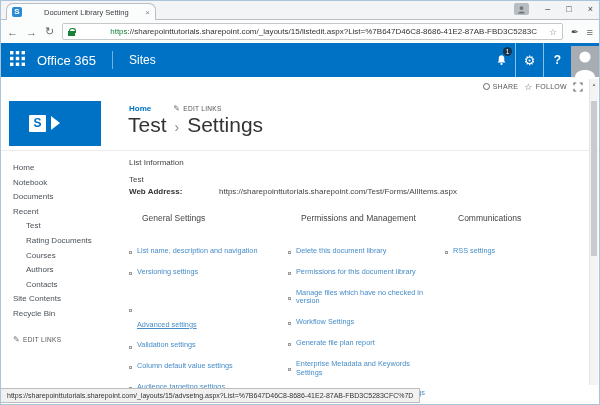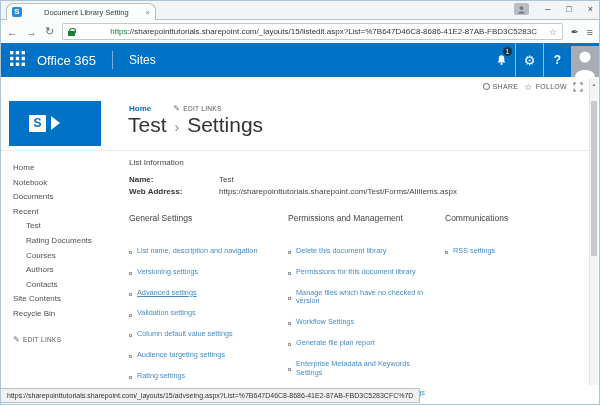--- a/index.html
+++ b/index.html
@@ -90,26 +90,26 @@
   .li-heading { font-size:8px; color:#444; margin-bottom:7px; }
   .info-row { display:flex; font-size:8px; line-height:11.5px; }
   .info-label { width:90px; font-weight:bold; color:#333; }
   .info-value { color:#444; white-space:nowrap; }
 
   .settings-columns { position:absolute; left:0; top:62px; right:0; bottom:0; }
   .settings-col { position:absolute; top:0; }
   .settings-col.col-0 { left:128px; width:152px; }
   .settings-col.col-1 { left:287px; width:146px; }
   .settings-col.col-2 { left:444px; width:120px; }
-  .col-title { font-size:8.5px; color:#444; line-height:10px; }
+  .col-title { font-size:8.5px; color:#444; line-height:10px;margin-left:13px; }
   .col-links { margin-top:24px; }
   .setting-link-row { display:flex; align-items:center; margin-bottom:12px; }
   .bullet { width:3px; height:3px; border:1px solid #9a9a9a; margin:2.5px 5px 0 0; flex-shrink:0; }
   .setting-link { font-size:7.3px; color:#468CC8; line-height:8.8px; }
-  .setting-link.underlined { text-decoration:underline; }
+  .setting-link.underlined { text-decoration:underline;margin-top:32px; }
 
   
   .statusbar { position:absolute; left:0; bottom:1px; height:15px; background:#f1f1f1;
                border:1px solid #bdbdbd; border-left:none; display:inline-flex; align-items:center;
                padding:0 6px; z-index:5; }
   .status-text { font-size:7px; color:#333; white-space:nowrap; }
 
   
   .scrollbar { position:absolute; right:1px; top:78px; width:9px; bottom:19px; background:#f4f4f4;
                border-left:1px solid #e4e4e4; z-index:4; }
@@ -250,21 +250,20 @@
           <span class="pencil">✎</span>
           <span>EDIT LINKS</span>
         </div>
       </div>
     <div class="side-editlinks-host"></div>
 
     <div class="list-info">
       <div class="li-heading">List Information</div>
       <div id="info-rows">
           <div class="info-row">
-            <span class="info-label">Name:</span>
             <span class="info-value">Test</span>
           </div>
           <div class="info-row">
             <span class="info-label">Web Address:</span>
             <span class="info-value">https://sharepointtutorials.sharepoint.com/Test/Forms/AllItems.aspx</span>
           </div>
         </div>
     </div>
 
     <div class="settings-columns">

